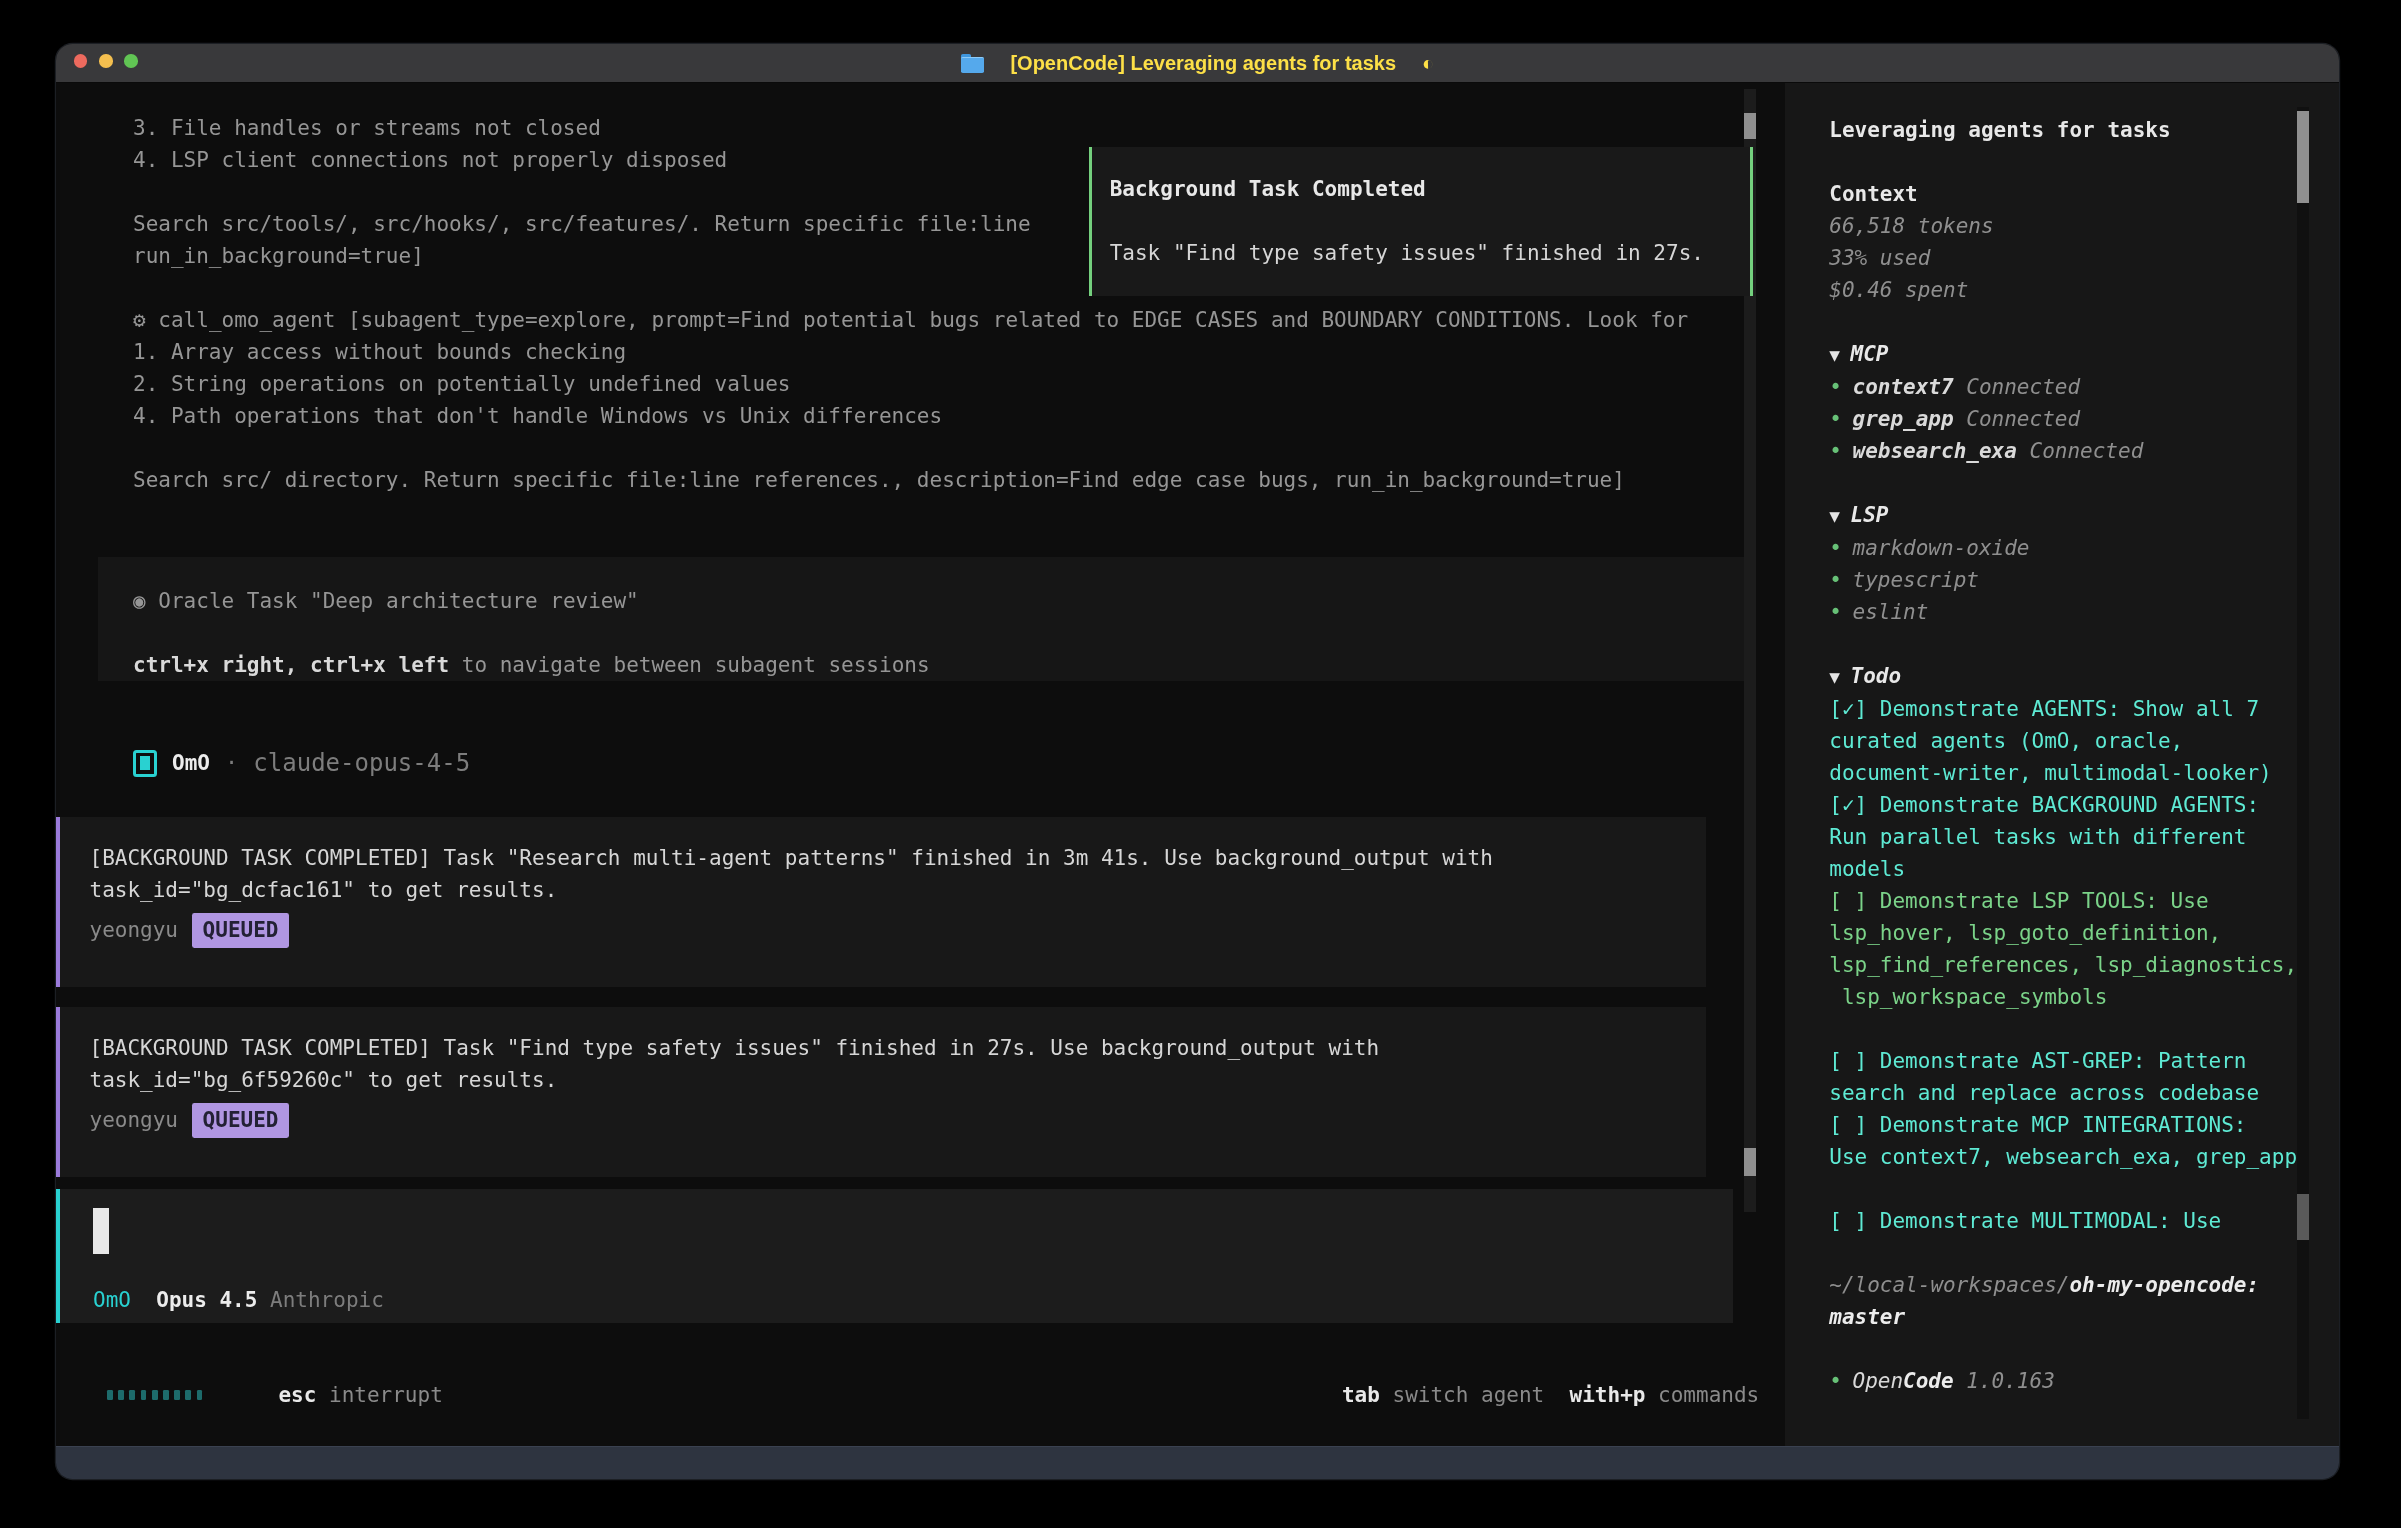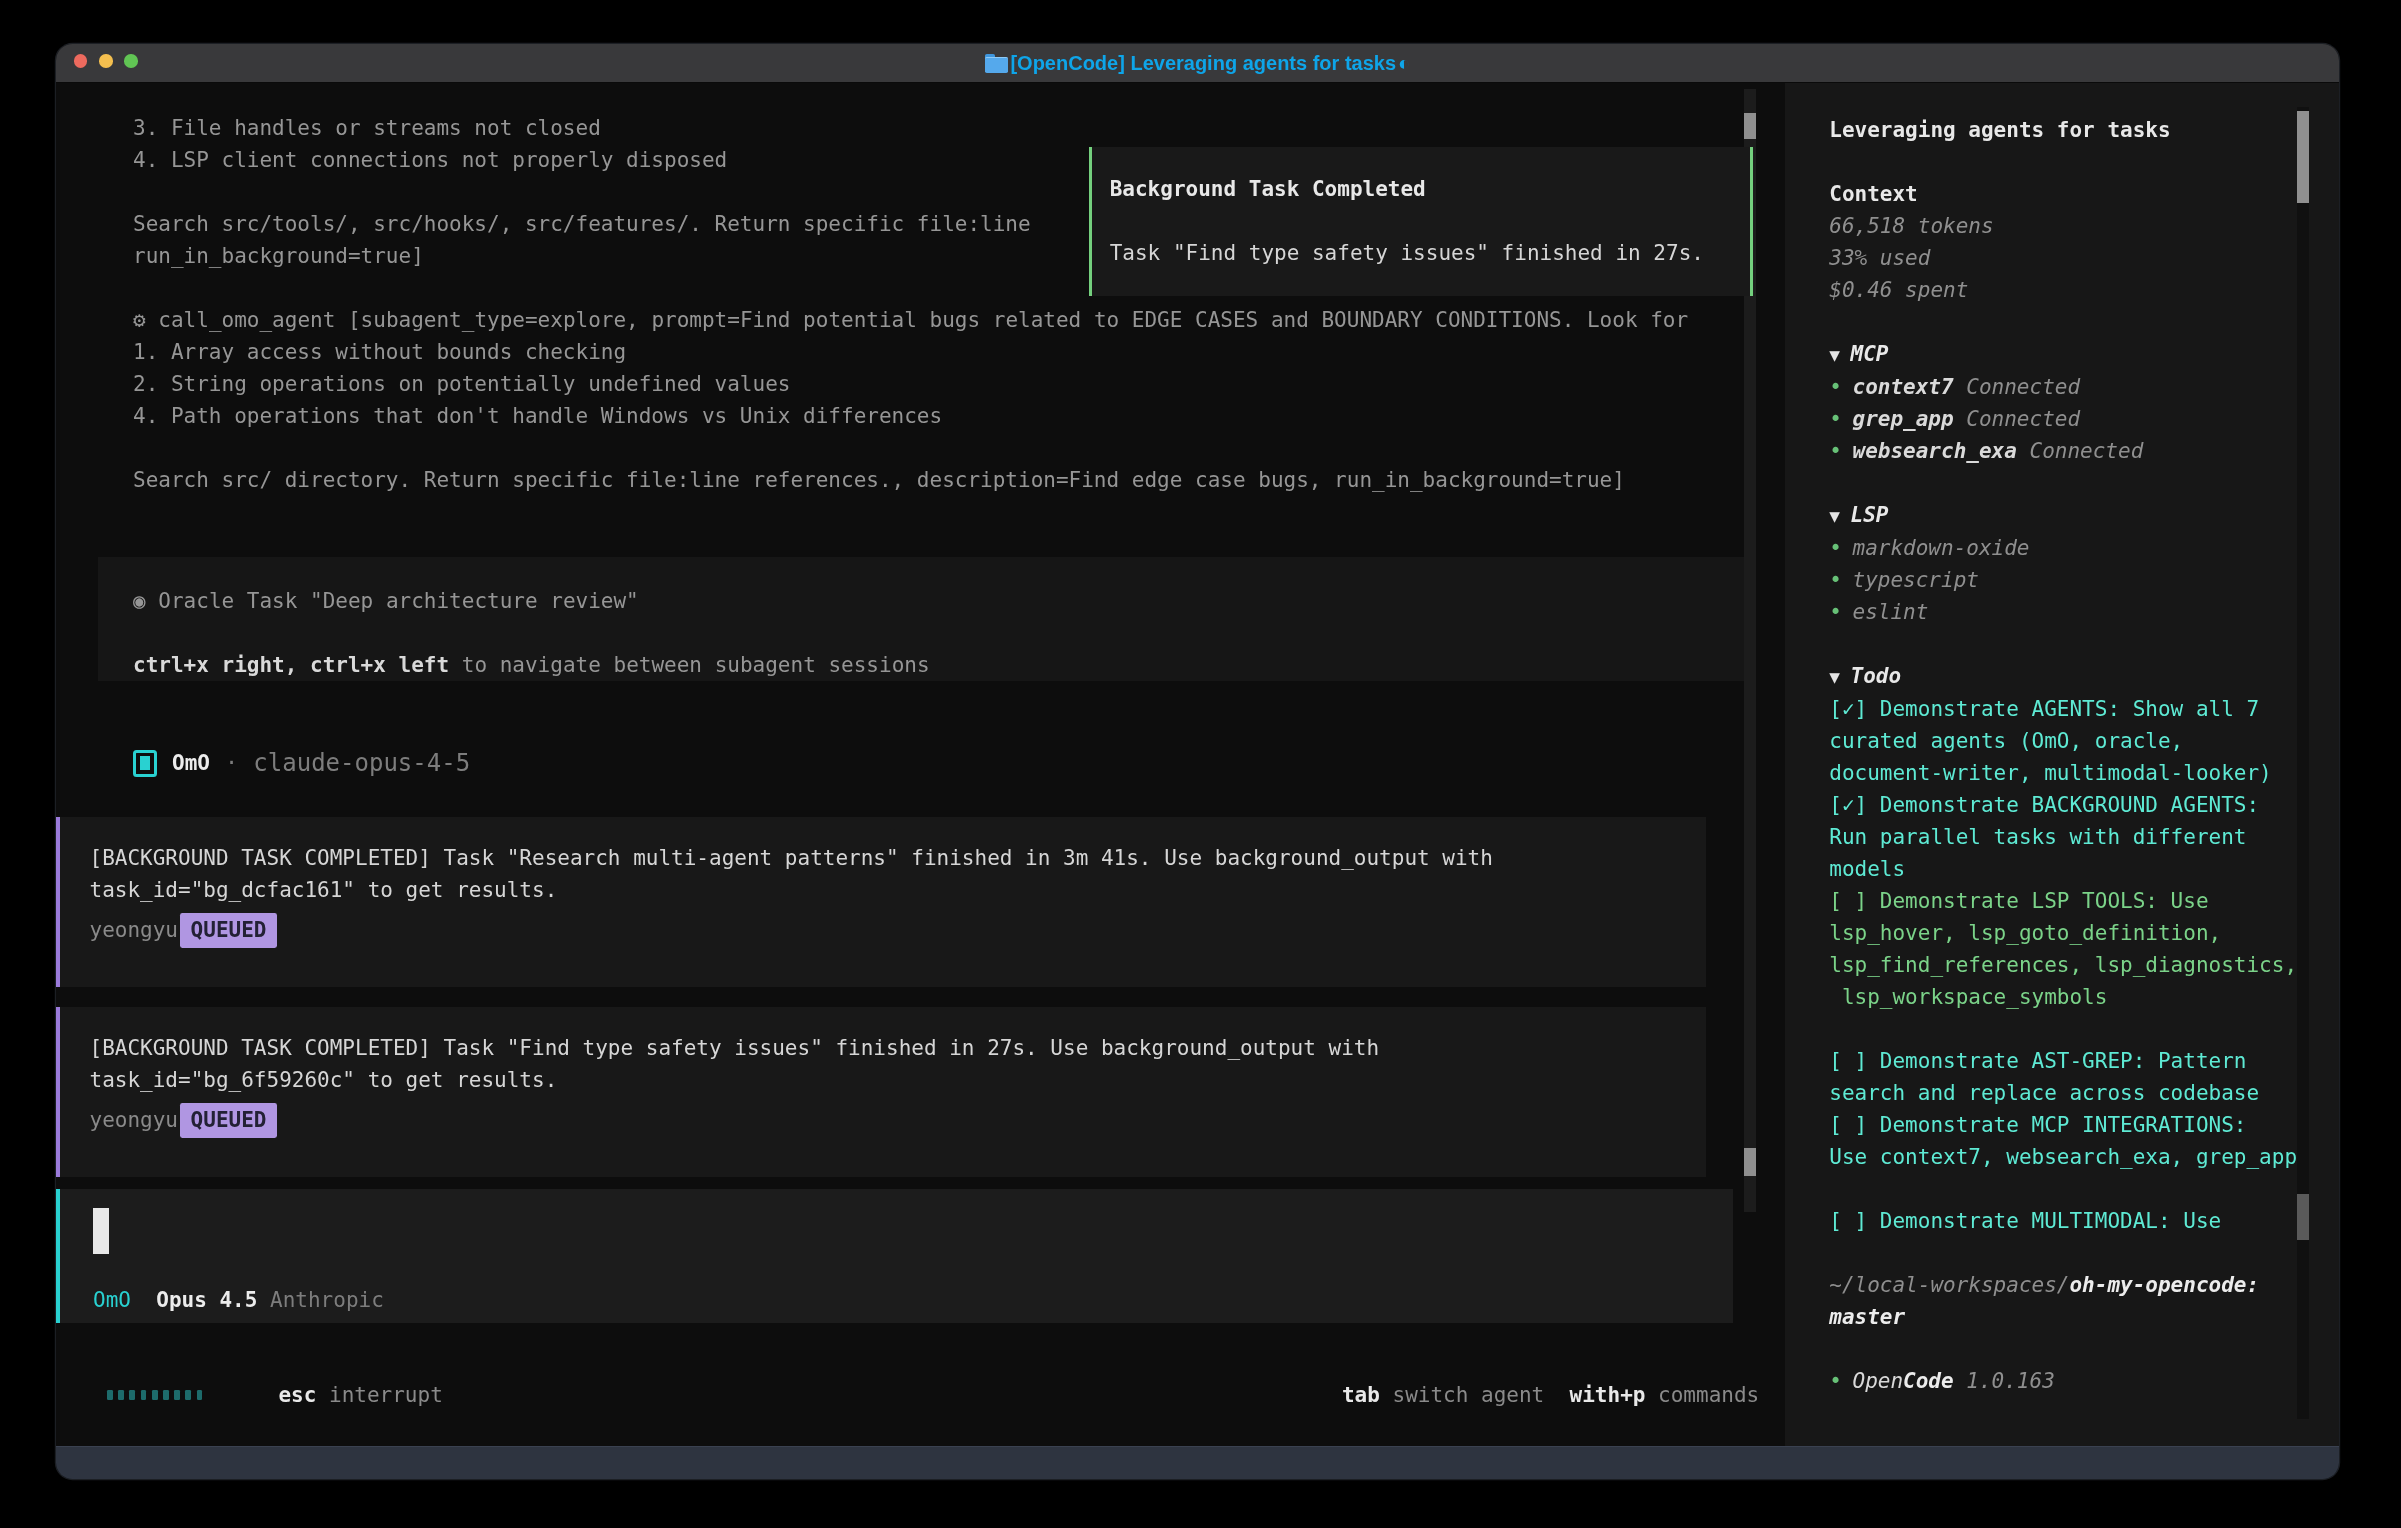--- a/index.html
+++ b/index.html
@@ -7,22 +7,22 @@
     font-family:"DejaVu Sans Mono", monospace; }
   .window { position:absolute; left:56px; top:44px; width:2283px; height:1435px;
     border-radius:16.5px; overflow:hidden; background:#0d0d0d;
     box-shadow:0 0 0 1.2px rgba(80,88,104,.35); }
   .titlebar { position:relative; height:39px; background:#39393b;
     border-bottom:1.2px solid #0a0a0a; }
   .traffic { position:absolute; top:10px; left:17.7px; display:flex; gap:11.8px; }
   .light { width:13.6px; height:13.6px; border-radius:50%; }
   .light.red { background:#ed6a5e; } .light.yellow { background:#f4bf4f; } .light.green { background:#61c554; }
   .titlewrap { position:absolute; left:0; right:0; top:0; height:39px;
-    display:flex; align-items:center; justify-content:center; gap:2px;
-    font-family:"Liberation Sans", sans-serif; font-weight:bold; font-size:20px; color:#0ea5e9; }
+    display:flex; align-items:center; justify-content:center; gap:26px;
+    font-family:"Liberation Sans", sans-serif; font-weight:bold; font-size:20px; color:#fde047; }
   .folder { width:23.6px; height:19px; position:relative; }
   .folder .back { position:absolute; left:0; top:0; width:10.6px; height:4.7px; background:#3f96dd; border-radius:1.8px 1.8px 0 0; }
   .folder .front { position:absolute; left:0; top:3px; width:23.6px; height:16px; background:#55a9ec; border-radius:1.8px; border-top:1.2px solid #8ecbf7; }
 
   .content { position:absolute; top:39px; left:0; right:0; height:1363px; display:flex; }
   .main { position:relative; width:1730px; height:100%; background:#0d0d0d; padding:29px 0 0 77px; }
   .sidebar { position:relative; width:554px; height:100%; background:#171717; padding:31px 0 0 44px;
     font-size:21px; line-height:32px; color:#8f8f8f; }
 
   .ln { font-size:21px; line-height:32px; color:#969696; white-space:pre; }
@@ -39,21 +39,21 @@
   .spacer { height:32px; }
   .oracle { margin-left:-35px; width:1650px; padding:28px 0 0 35px; height:124px; background:#161616; }
 
   .agent-line { display:flex; align-items:center; gap:15.4px; height:32px; margin-top:66px; }
   .agent-ic { width:23.6px; height:27px; border:3px solid #29d1d1; border-radius:3.5px; position:relative; }
   .agent-ic .inner { position:absolute; left:4.1px; top:3.5px; width:9.5px; height:14px; background:#29d1d1; }
 
   .msg { width:1650px; margin-left:-77px; background:#181818; border-left:4.1px solid #9b7bdb;
     padding:25.4px 0 0 29.5px; height:170px; }
   .msg .row { font-size:21px; line-height:32px; color:#d6d6d6; white-space:pre; }
-  .badge-row { display:flex; align-items:center; gap:2px; height:38px; margin-top:4.7px; }
+  .badge-row { display:flex; align-items:center; gap:14px; height:38px; margin-top:4.7px; }
   .author { font-size:21px; color:#8a8a8a; }
   .badge { display:inline-block; background:#b096e2; color:#232135; font-weight:bold;
     font-size:21px; line-height:21px; padding:7px 10.6px; border-radius:2.4px; }
 
   .inputbox { width:1677px; margin-left:-77px; background:#1c1c1c; border-left:4.1px solid #29d1d1;
     margin-top:12.4px; height:134px; position:relative; }
   .cursor { position:absolute; left:33px; top:18.3px; width:16px; height:46px; background:#e8e8e8; }
   .model-row { position:absolute; left:33px; top:95px; display:flex; gap:0; font-size:21px; line-height:32px; white-space:pre; }
   .cyan { color:#29d1d1; }
 

